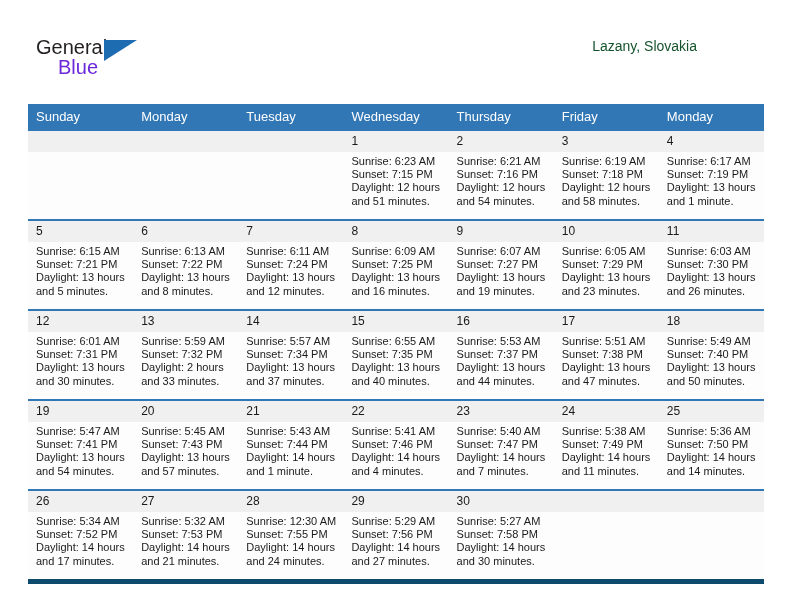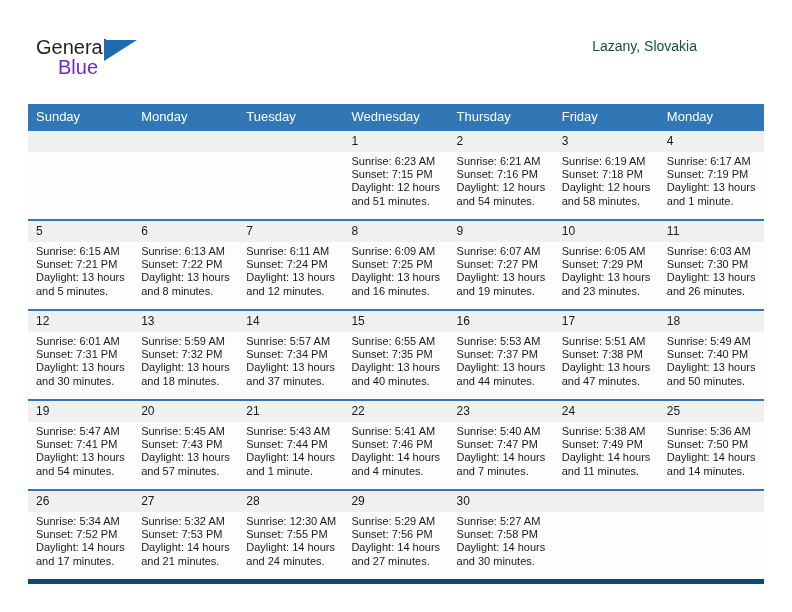--- a/index.html
+++ b/index.html
@@ -279,21 +279,21 @@
               <div>Sunrise: 6:01 AM</div>
               <div>Sunset: 7:31 PM</div>
               <div class="daylight">Daylight: 13 hours and 30 minutes.</div>
             </div>
           </td>
           <td>
             <div class="daynum">13</div>
             <div class="info">
               <div>Sunrise: 5:59 AM</div>
               <div>Sunset: 7:32 PM</div>
-              <div class="daylight">Daylight: 13 hours and 18 minutes.</div>
+              <div class="daylight">Daylight: 2 hours and 33 minutes.</div>
             </div>
           </td>
           <td>
             <div class="daynum">14</div>
             <div class="info">
               <div>Sunrise: 5:57 AM</div>
               <div>Sunset: 7:34 PM</div>
               <div class="daylight">Daylight: 13 hours and 37 minutes.</div>
             </div>
           </td>

